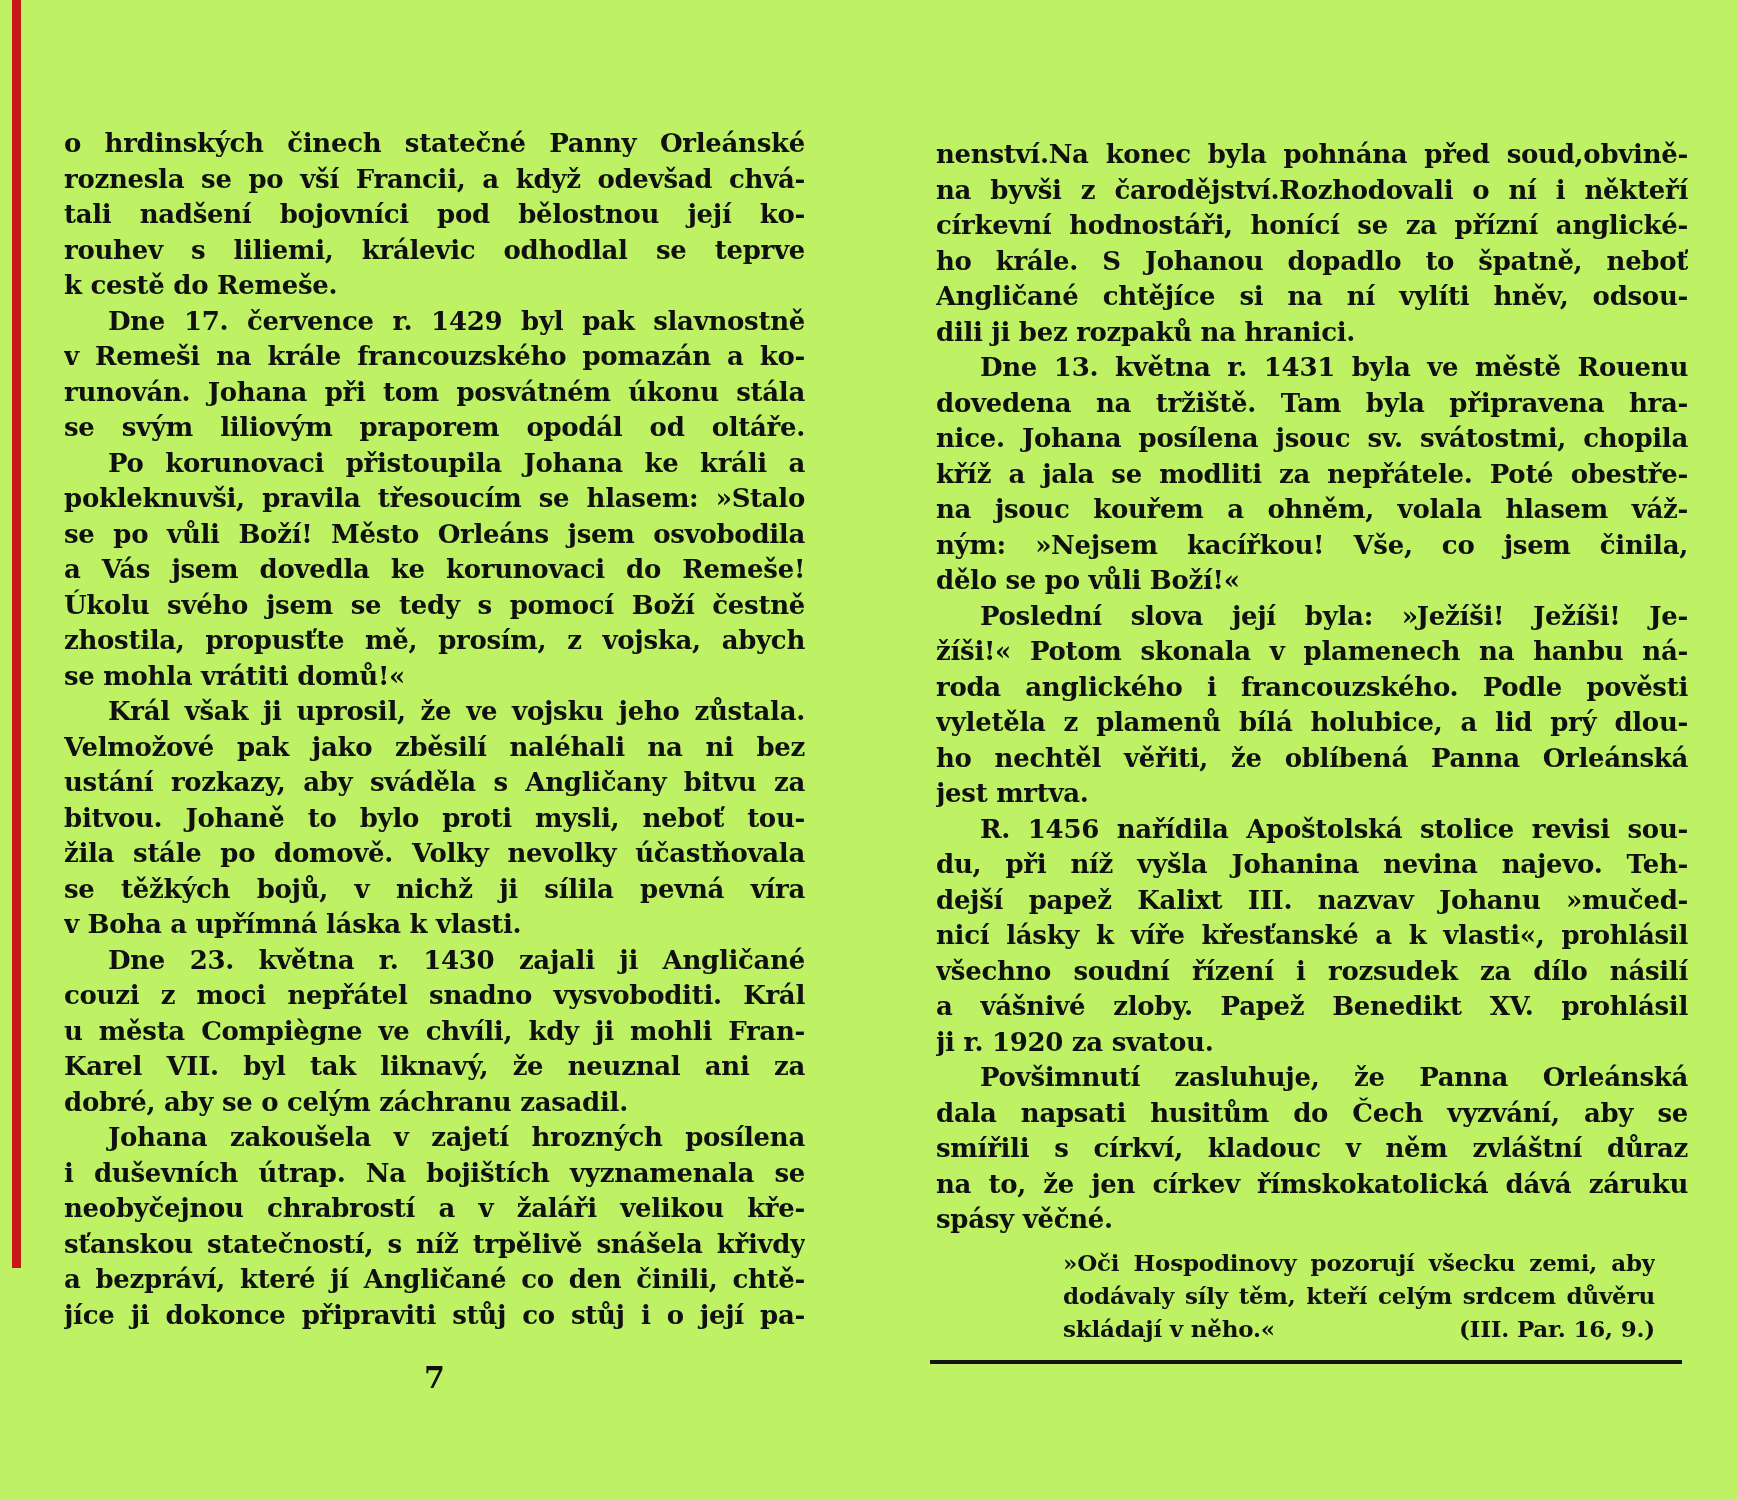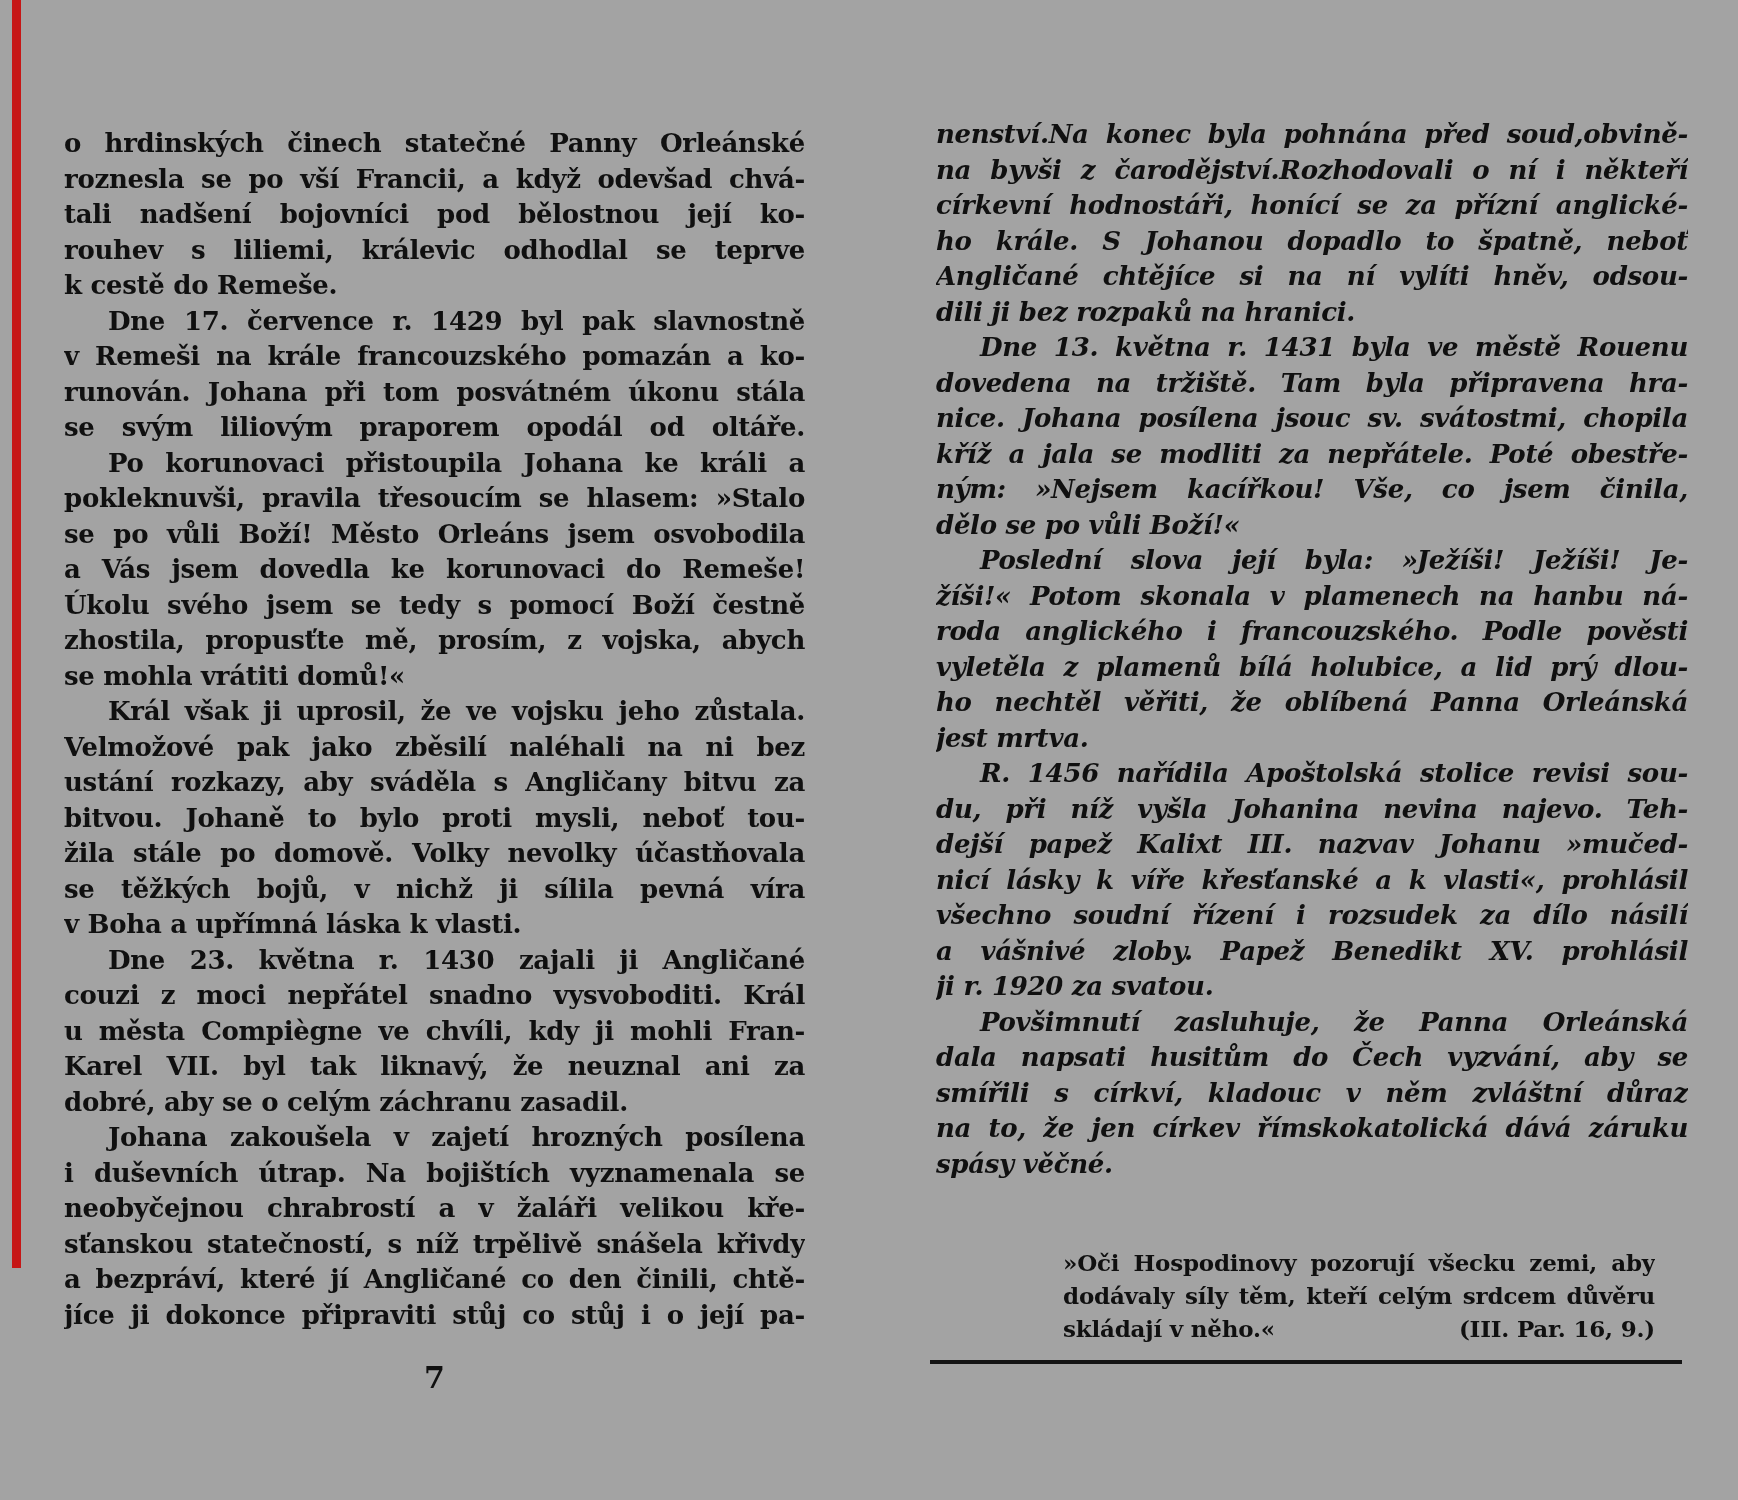--- a/index.html
+++ b/index.html
@@ -1,33 +1,33 @@
 <!DOCTYPE html>
 <html><head>
 <meta charset="utf-8">
 <style>
   html, body { margin: 0; padding: 0; background: #ffffff; }
   .spread {
     position: relative;
     width: 1738px;
     height: 1500px;
-    background: #a3a3a3;
+    background: #bef264;
     overflow: hidden;
     font-family: "DejaVu Serif", serif;
     color: #101010;
   }
   .red-line {
     position: absolute;
     left: 12px; top: 0;
     width: 9px; height: 1268px;
     background: #c61616;
   }
   .col { position: absolute; }
   .col-left  { left: 64px;  top: 126px; width: 741px; }
-  .col-right { left: 936px; top: 117px; width: 752px; font-style: italic; }
+  .col-right { left: 936px; top: 137px; width: 752px; }
   .line {
     font-weight: 700;
     font-size: 26px;
     line-height: 35.5px;
     height: 35.5px;
     overflow: hidden;
     letter-spacing: -0.3px;
     text-align: justify;
     text-align-last: justify;
     white-space: normal;
@@ -126,20 +126,21 @@
       <div class="line">nenství.Na konec byla pohnána před soud,obvině-</div>
       <div class="line">na byvši z čarodějství.Rozhodovali o ní i někteří</div>
       <div class="line">církevní hodnostáři, honící se za přízní anglické-</div>
       <div class="line">ho krále. S Johanou dopadlo to špatně, neboť</div>
       <div class="line">Angličané chtějíce si na ní vylíti hněv, odsou-</div>
       <div class="line end">dili ji bez rozpaků na hranici.</div>
       <div class="line ind">Dne 13. května r. 1431 byla ve městě Rouenu</div>
       <div class="line">dovedena na tržiště. Tam byla připravena hra-</div>
       <div class="line">nice. Johana posílena jsouc sv. svátostmi, chopila</div>
       <div class="line">kříž a jala se modliti za nepřátele. Poté obestře-</div>
+      <div class="line">na jsouc kouřem a ohněm, volala hlasem váž-</div>
       <div class="line">ným: »Nejsem kacířkou! Vše, co jsem činila,</div>
       <div class="line end">dělo se po vůli Boží!«</div>
       <div class="line ind">Poslední slova její byla: »Ježíši! Ježíši! Je-</div>
       <div class="line">žíši!« Potom skonala v plamenech na hanbu ná-</div>
       <div class="line">roda anglického i francouzského. Podle pověsti</div>
       <div class="line">vyletěla z plamenů bílá holubice, a lid prý dlou-</div>
       <div class="line">ho nechtěl věřiti, že oblíbená Panna Orleánská</div>
       <div class="line end">jest mrtva.</div>
       <div class="line ind">R. 1456 nařídila Apoštolská stolice revisi sou-</div>
       <div class="line">du, při níž vyšla Johanina nevina najevo. Teh-</div>

